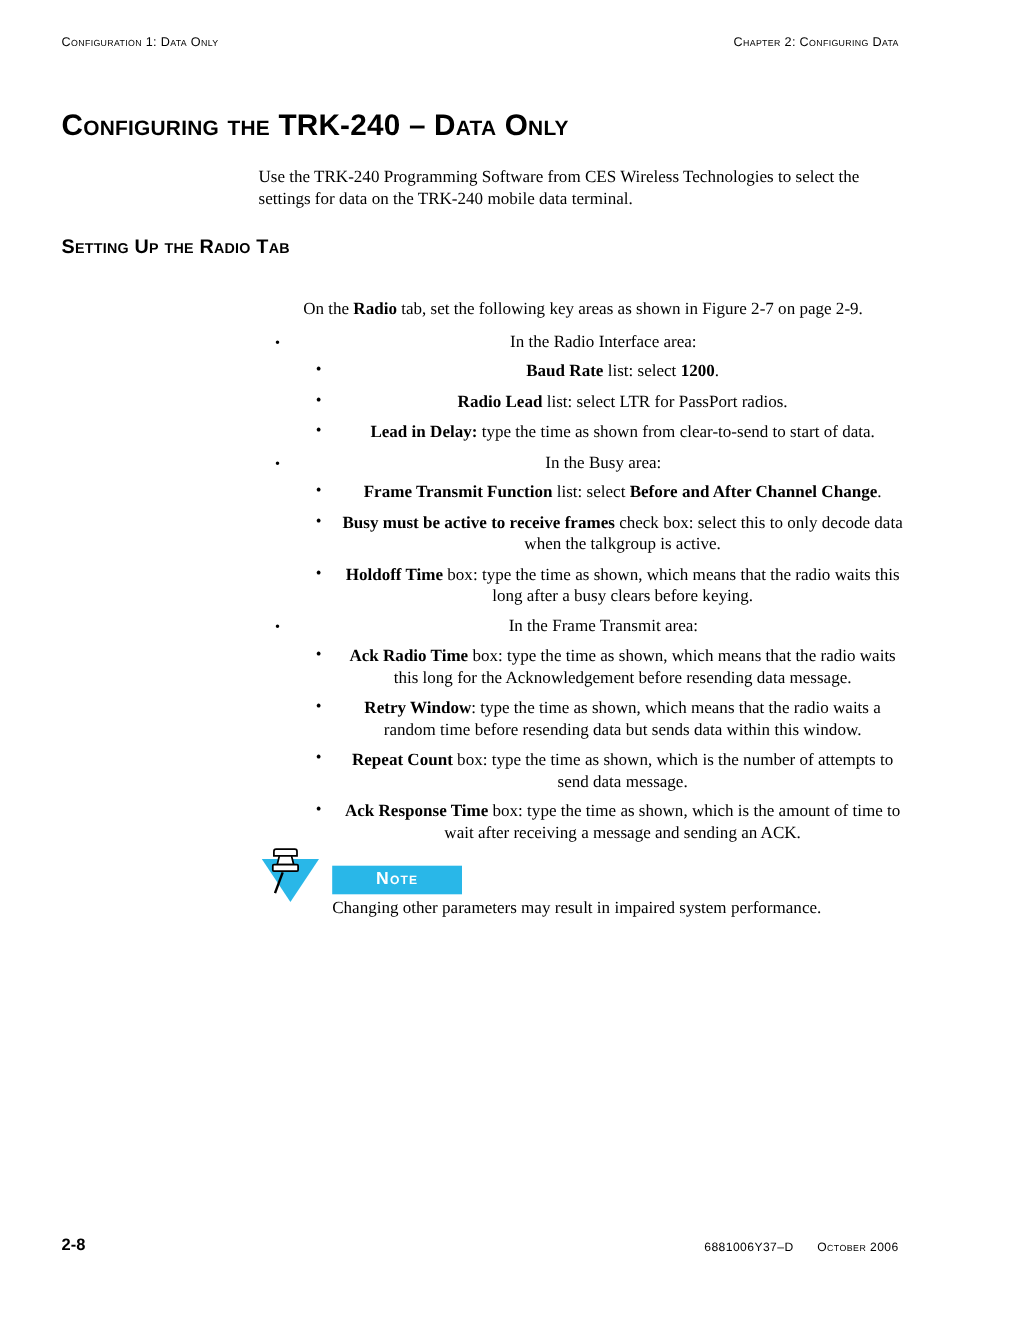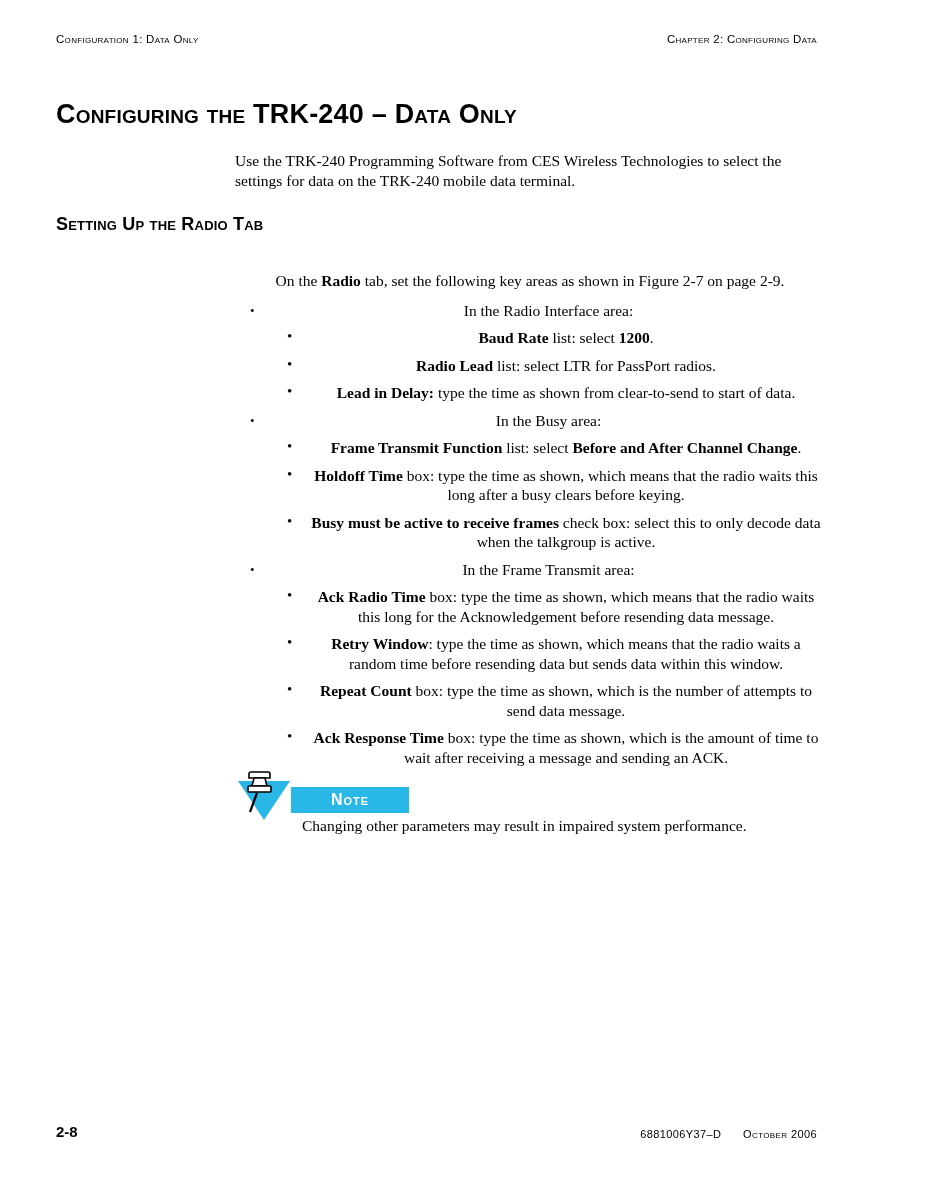--- a/index.html
+++ b/index.html
@@ -51,21 +51,21 @@
   ul.bullets { list-style:none; }
   ul.bullets li { position:relative; margin-bottom:8px; }
   li.l1 { padding-left:37px; }
   li.l1::before { content:"•"; position:absolute; left:15px; top:0; font-size:13px; }
   li.l2 { padding-left:72px; }
   li.l2::before { content:"•"; position:absolute; left:52px; top:-1px; font-size:15px; }
   
   .note { position:absolute; top:770px; left:235px; width:590px; }
   .note-icon { position:absolute; left:2px; top:0px; }
   .note-banner {
-    position:absolute; left:56px; top:17px;
+    position:absolute; left:67px; top:17px;
     width:118px; height:26px;
     display:flex; align-items:center; justify-content:center;
     font-family:"Liberation Sans", sans-serif;
     font-variant:small-caps;
     font-weight:bold; font-size:16px; letter-spacing:1px;
     color:#ffffff;
   }
   .note-text {
     position:absolute; left:67px; top:46px; width:523px;
     font-size:15.5px; line-height:19.5px;
@@ -103,22 +103,22 @@
 
   <div class="body-col">
     <p class="lead"><span>On the </span><b>Radio</b><span> tab, set the following key areas as shown in Figure 2-7 on page 2-9.</span></p>
     <ul class="bullets">
       <li class="l1"><span>In the Radio Interface area:</span></li>
       <li class="l2"><b>Baud Rate</b><span> list: select </span><b>1200</b><span>.</span></li>
       <li class="l2"><b>Radio Lead</b><span> list: select LTR for PassPort radios.</span></li>
       <li class="l2"><b>Lead in Delay:</b><span> type the time as shown from clear-to-send to start of data.</span></li>
       <li class="l1"><span>In the Busy area:</span></li>
       <li class="l2"><b>Frame Transmit Function</b><span> list: select </span><b>Before and After Channel Change</b><span>.</span></li>
+      <li class="l2"><b>Busy must be active to receive frames</b><span> check box: select this to only decode data when the talkgroup is active.</span></li>
       <li class="l2"><b>Holdoff Time</b><span> box: type the time as shown, which means that the radio waits this long after a busy clears before keying.</span></li>
-      <li class="l2"><b>Busy must be active to receive frames</b><span> check box: select this to only decode data when the talkgroup is active.</span></li>
       <li class="l1"><span>In the Frame Transmit area:</span></li>
       <li class="l2"><b>Ack Radio Time</b><span> box: type the time as shown, which means that the radio waits this long for the Acknowledgement before resending data message.</span></li>
       <li class="l2"><b>Retry Window</b><span>: type the time as shown, which means that the radio waits a random time before resending data but sends data within this window.</span></li>
       <li class="l2"><b>Repeat Count</b><span> box: type the time as shown, which is the number of attempts to send data message.</span></li>
       <li class="l2"><b>Ack Response Time</b><span> box: type the time as shown, which is the amount of time to wait after receiving a message and sending an ACK.</span></li>
     </ul>
   </div>
 
   <div class="note">
     <span class="note-icon">

